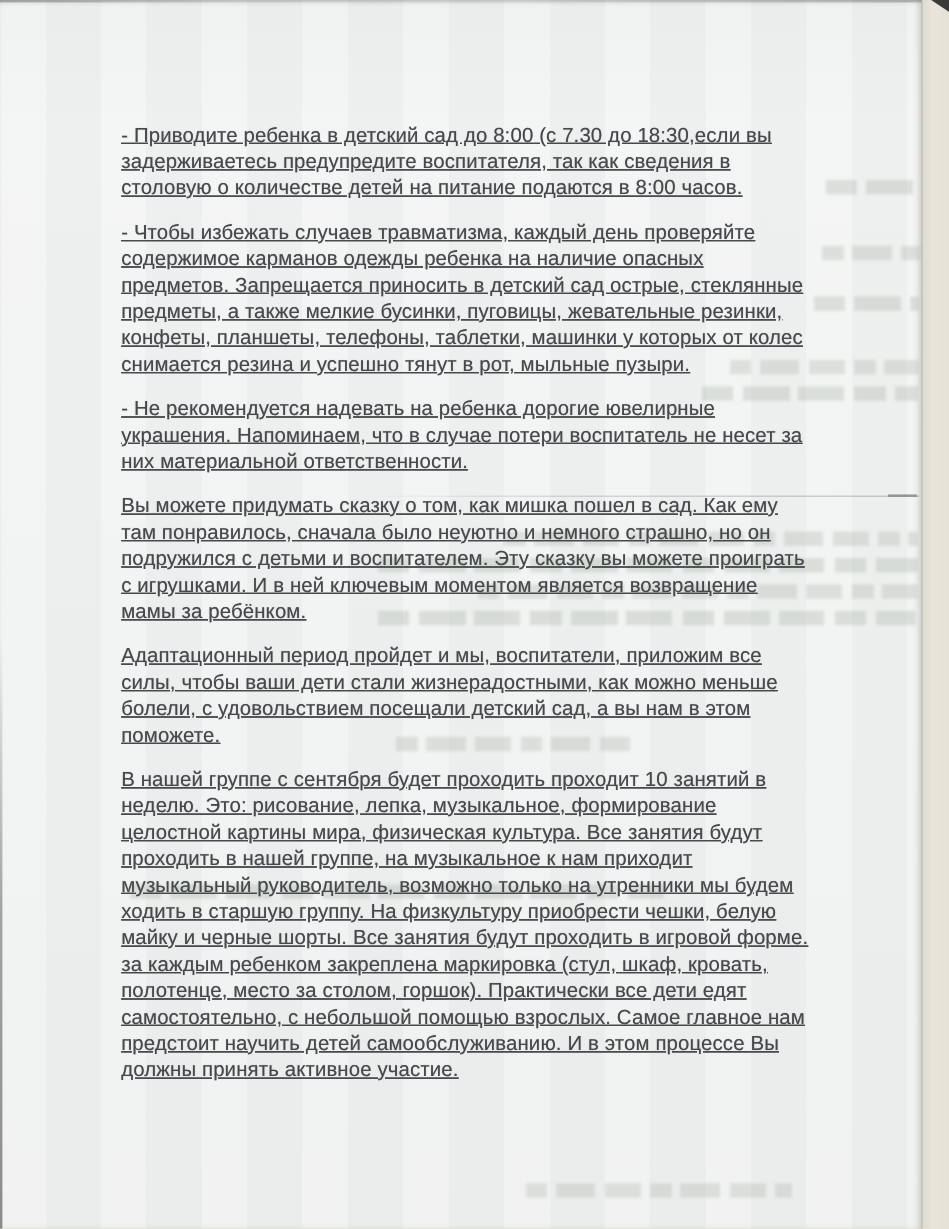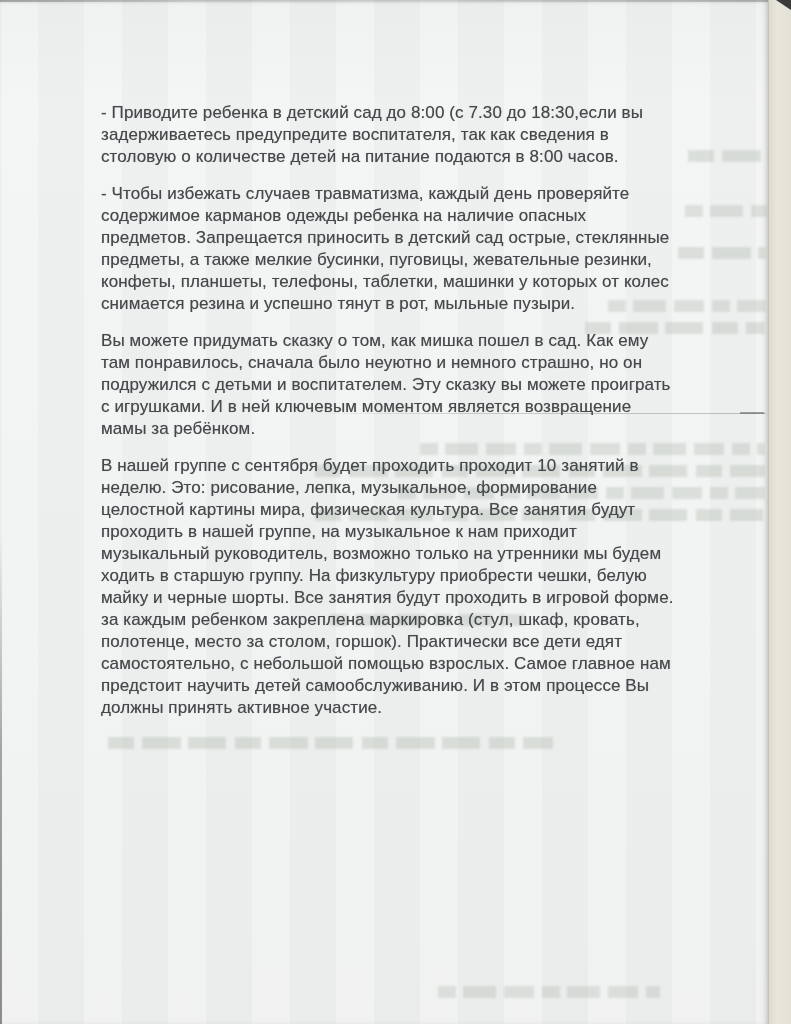--- a/index.html
+++ b/index.html
@@ -1,21 +1,21 @@
 <!DOCTYPE html>
 <html lang="ru" style="--color-paper: #eef1ef; --color-scanner_background: #e6e3d9; --color-ink: #46494c;"><head>
 <meta charset="utf-8">
 <title>Scanned document</title>
 <style>
   :root{
     --color-paper:#eef1ef;
     --color-scanner_background:#e6e3d9;
     --color-ink:#46494c;
   }
-  *{box-sizing:border-box;}
+  *{box-sizing:border-box;text-decoration:underline;}
   html,body{margin:0;padding:0;}
   body{
     width:791px;height:1024px;
     overflow:hidden;
     background:var(--color-scanner_background,#e6e3d9);
     font-family:"Liberation Sans","DejaVu Sans",sans-serif;
     position:relative;
   }
   .scanner-bg{position:absolute;inset:0;}
   
@@ -118,25 +118,32 @@
     <div class="content">
       <p>- Приводите ребенка в детский сад до 8:00 (с 7.30 до 18:30,если вы
 задерживаетесь предупредите воспитателя, так как сведения в
 столовую о количестве детей на питание подаются в 8:00 часов.</p>
       <p>- Чтобы избежать случаев травматизма, каждый день проверяйте
 содержимое карманов одежды ребенка на наличие опасных
 предметов. Запрещается приносить в детский сад острые, стеклянные
 предметы, а также мелкие бусинки, пуговицы, жевательные резинки,
 конфеты, планшеты, телефоны, таблетки, машинки у которых от колес
 снимается резина и успешно тянут в рот, мыльные пузыри.</p>
+      <p>- Не рекомендуется надевать на ребенка дорогие ювелирные
+украшения. Напоминаем, что в случае потери воспитатель не несет за
+них материальной ответственности.</p>
       <p>Вы можете придумать сказку о том, как мишка пошел в сад. Как ему
 там понравилось, сначала было неуютно и немного страшно, но он
 подружился с детьми и воспитателем. Эту сказку вы можете проиграть
 с игрушками. И в ней ключевым моментом является возвращение
 мамы за ребёнком.</p>
+      <p>Адаптационный период пройдет и мы, воспитатели, приложим все
+силы, чтобы ваши дети стали жизнерадостными, как можно меньше
+болели, с удовольствием посещали детский сад, а вы нам в этом
+поможете.</p>
       <p>В нашей группе с сентября будет проходить проходит 10 занятий в
 неделю. Это: рисование, лепка, музыкальное, формирование
 целостной картины мира, физическая культура. Все занятия будут
 проходить в нашей группе, на музыкальное к нам приходит
 музыкальный руководитель, возможно только на утренники мы будем
 ходить в старшую группу. На физкультуру приобрести чешки, белую
 майку и черные шорты. Все занятия будут проходить в игровой форме.
 за каждым ребенком закреплена маркировка (стул, шкаф, кровать,
 полотенце, место за столом, горшок). Практически все дети едят
 самостоятельно, с небольшой помощью взрослых. Самое главное нам

